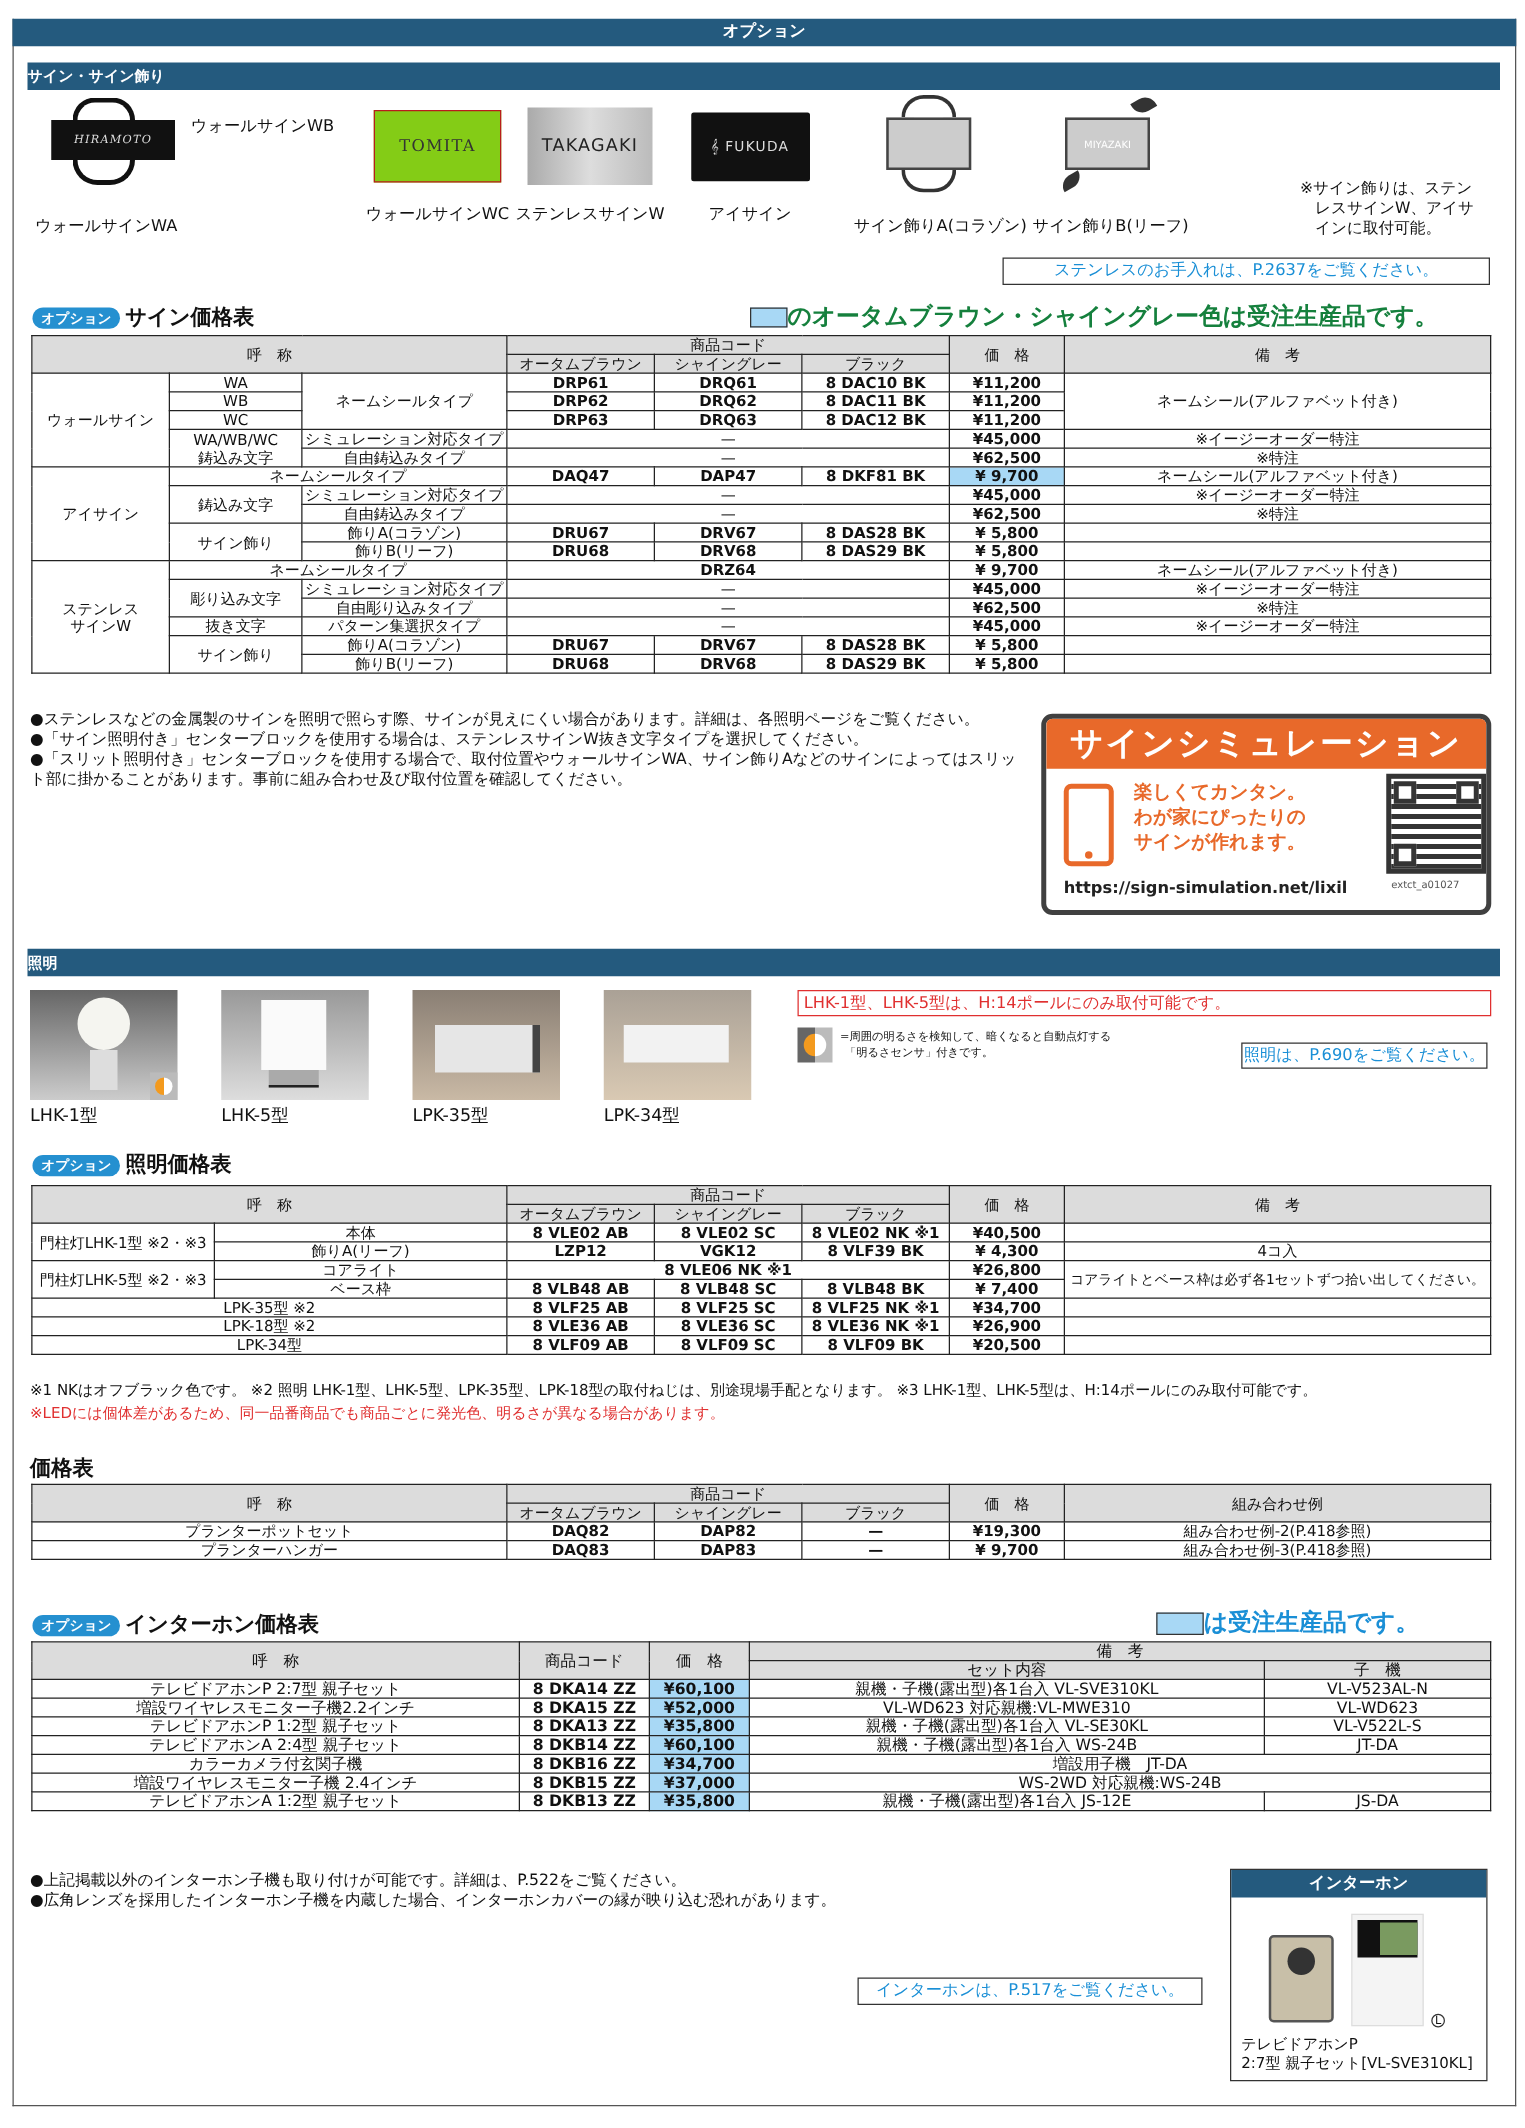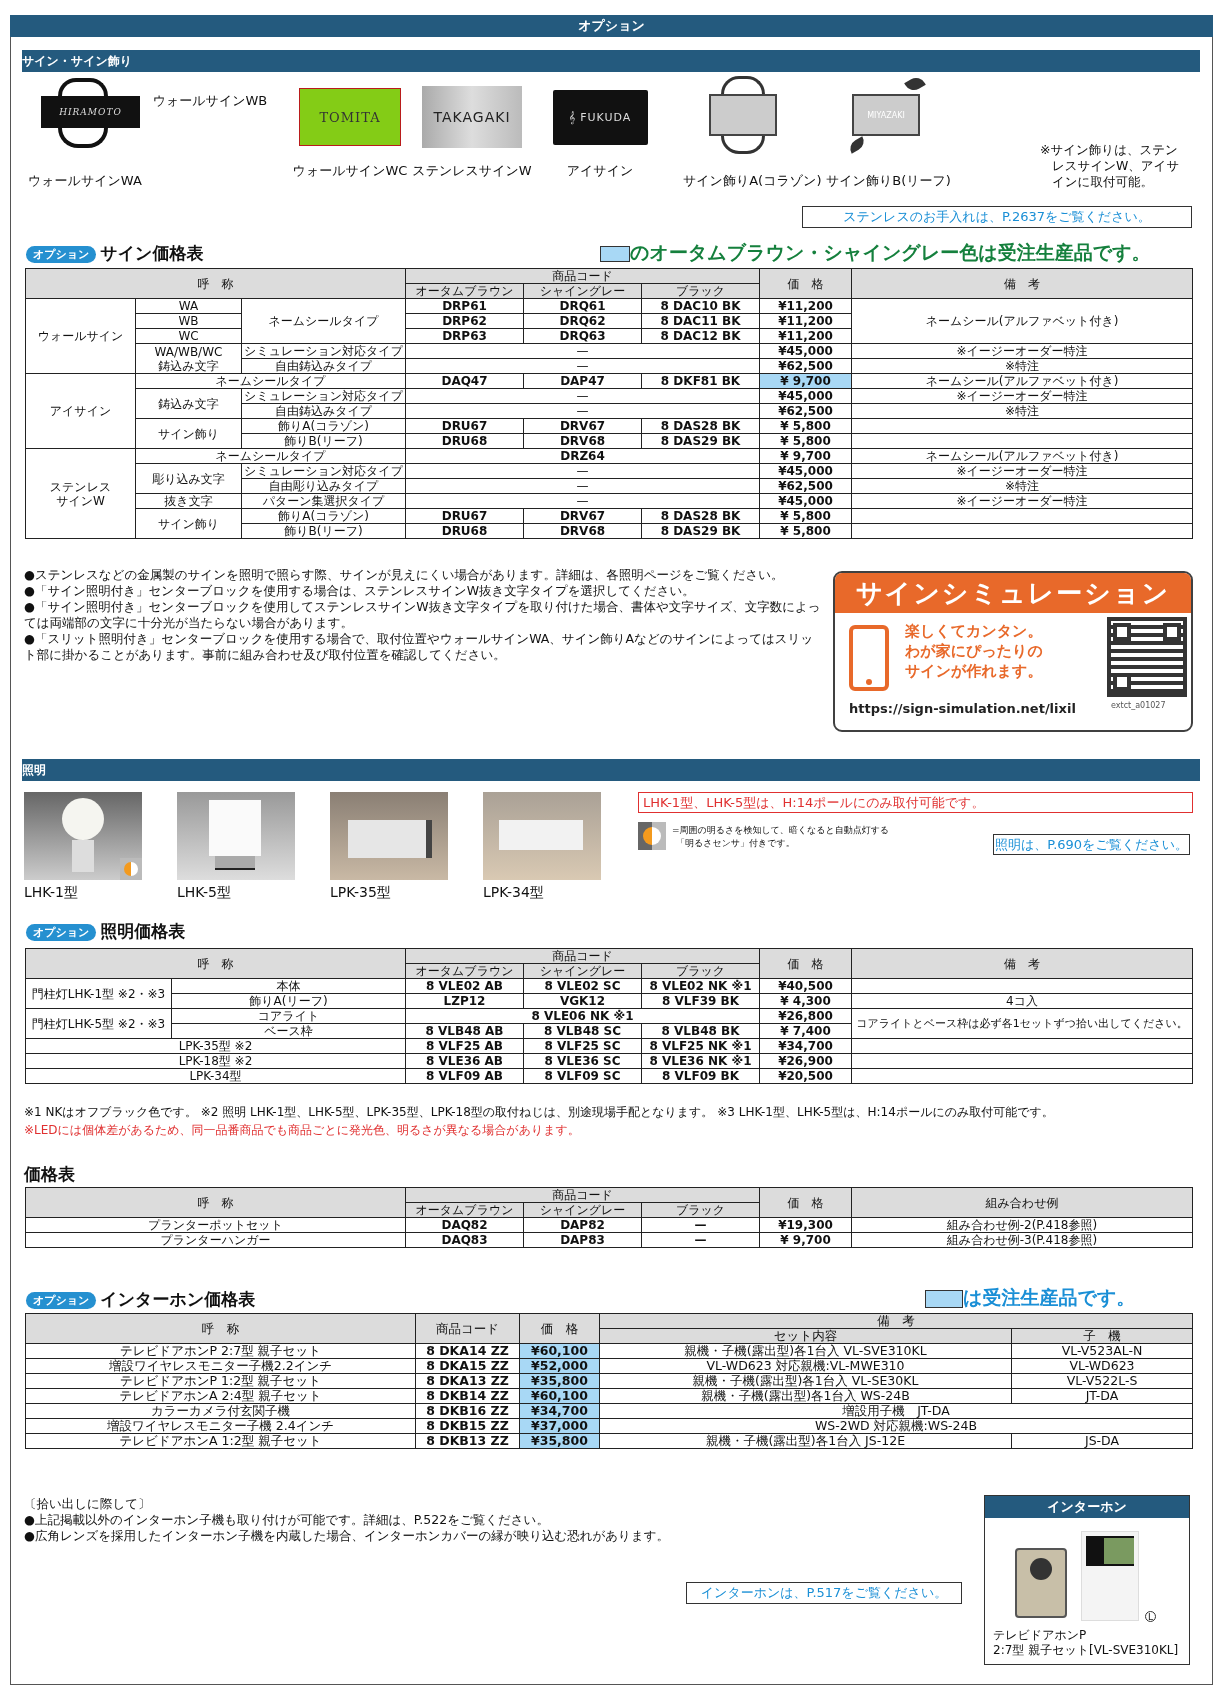--- a/index.html
+++ b/index.html
@@ -15,21 +15,21 @@
 .note-box{position:absolute;border:1px solid #333;color:#1a8fd6;font-size:13px;text-align:center;}
 .opt-badge{display:inline-block;background:#2590d0;color:#fff;border-radius:10px;font-size:11px;padding:1px 7px;margin-right:4px;vertical-align:middle;}
 .sec-title{position:absolute;font-weight:bold;font-size:17px;}
 table{border-collapse:collapse;position:absolute;font-size:12px;}
 td,th{border:1px solid #222;text-align:center;padding:0 2px;height:15px;line-height:14px;white-space:nowrap;}
 th{background:#dcdcdc;font-weight:normal;}
 .b{font-weight:bold;}
 .hl{background:#a8d8f5;}
 .notes{position:absolute;font-size:12.5px;line-height:16px;}
 .red{color:#e03030;}
-.sim-box{position:absolute;left:833px;top:571px;width:360px;height:161px;border:2px solid #404040;border-radius:9px;overflow:hidden;}
+.sim-box{position:absolute;left:833px;top:571px;width:360px;height:161px;border:4px solid #404040;border-radius:9px;overflow:hidden;}
 .sim-head{background:#e8692a;color:#fff;font-weight:bold;font-size:26px;text-align:center;height:40px;line-height:40px;letter-spacing:2px;}
 .lamp{position:absolute;top:792px;width:118px;height:88px;}
 .lamp-label{position:absolute;top:884px;font-size:14px;}
 .legend-swatch{display:inline-block;background:#a8d8f5;border:1px solid #333;vertical-align:middle;}
 </style>
 </head>
 <body>
 
 <div class="frame"></div>
 <div class="top-bar">オプション</div>
@@ -248,21 +248,20 @@
         <td class="b">8 DAS29 BK</td>
         <td class="b">¥  5,800</td>
         <td></td>
       </tr>
 </tbody>
   </table>
 
 <div class="notes" style="left:24px;top:567px;width:800px">
   <div>●ステンレスなどの金属製のサインを照明で照らす際、サインが見えにくい場合があります。詳細は、各照明ページをご覧ください。</div>
   <div>●「サイン照明付き」センターブロックを使用する場合は、ステンレスサインW抜き文字タイプを選択してください。</div>
-  <div>●「サイン照明付き」センターブロックを使用してステンレスサインW抜き文字タイプを取り付けた場合、書体や文字サイズ、文字数によっては両端部の文字に十分光が当たらない場合があります。</div>
   <div>●「スリット照明付き」センターブロックを使用する場合で、取付位置やウォールサインWA、サイン飾りAなどのサインによってはスリット部に掛かることがあります。事前に組み合わせ及び取付位置を確認してください。</div>
 </div>
 
 <div class="sim-box">
   <div class="sim-head">サインシミュレーション</div>
   <div class="abs" style="left:14px;top:52px;width:40px;height:66px;border:4px solid #e8692a;border-radius:6px">
     <div style="position:absolute;left:13px;bottom:2px;width:6px;height:6px;background:#e8692a;border-radius:50%"></div>
   </div>
   <div class="abs" style="left:70px;top:48px;color:#e8692a;font-weight:bold;font-size:15px;line-height:20px">
     <div>楽しくてカンタン。</div>
@@ -507,21 +506,20 @@
         <td>テレビドアホンA 1:2型 親子セット</td>
         <td class="b">8 DKB13 ZZ</td>
         <td class="b hl">¥35,800</td>
         <td>親機・子機(露出型)各1台入 JS-12E</td>
         <td>JS-DA</td>
       </tr>
 </tbody>
   </table>
 
 <div class="notes" style="left:24px;top:1496px;width:760px">
-  <div>〔拾い出しに際して〕</div>
   <div>●上記掲載以外のインターホン子機も取り付けが可能です。詳細は、P.522をご覧ください。</div>
   <div>●広角レンズを採用したインターホン子機を内蔵した場合、インターホンカバーの縁が映り込む恐れがあります。</div>
 </div>
 <div class="note-box" style="left:686px;top:1582px;width:276px;height:22px;line-height:20px">インターホンは、P.517をご覧ください。</div>
 
 <div class="abs" style="left:984px;top:1495px;width:206px;height:170px;border:1px solid #333">
   <div style="background:#245a7e;color:#fff;font-weight:bold;font-size:13px;text-align:center;height:22px;line-height:22px">インターホン</div>
   <div class="abs" style="left:30px;top:52px;width:52px;height:70px;background:#c8bfa8;border:2px solid #555;border-radius:4px">
     <div style="margin:8px auto 0;width:22px;height:22px;border-radius:50%;background:#333"></div>
   </div>

